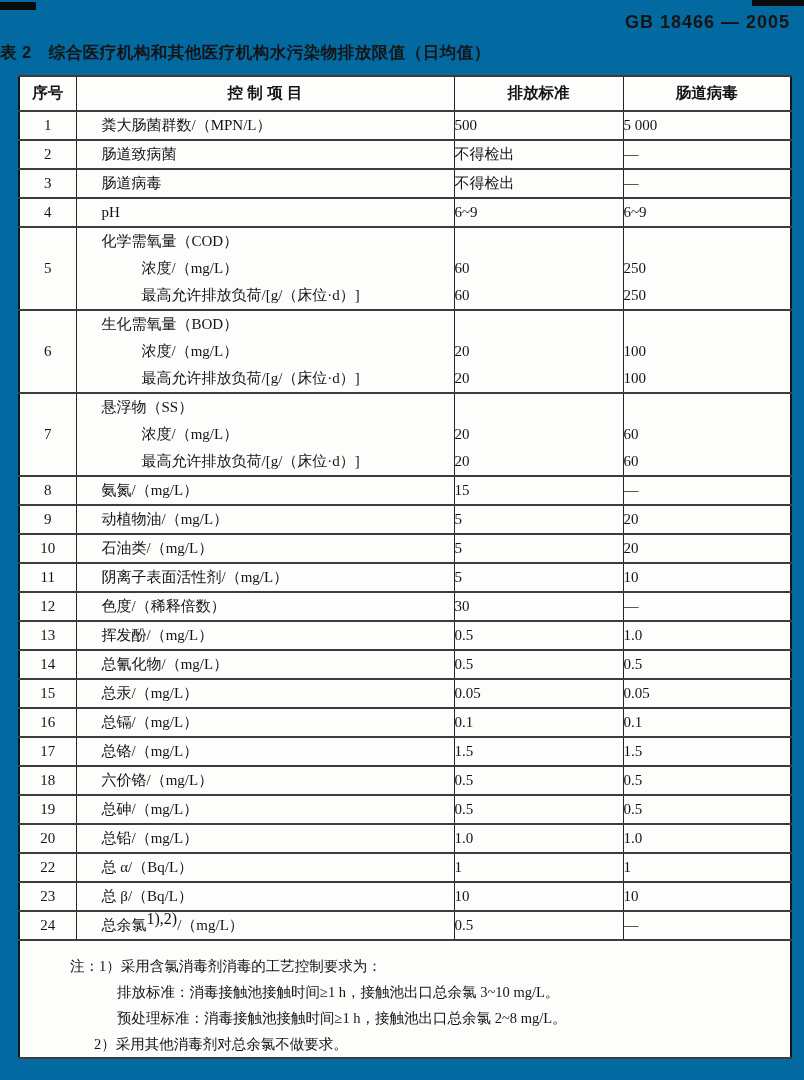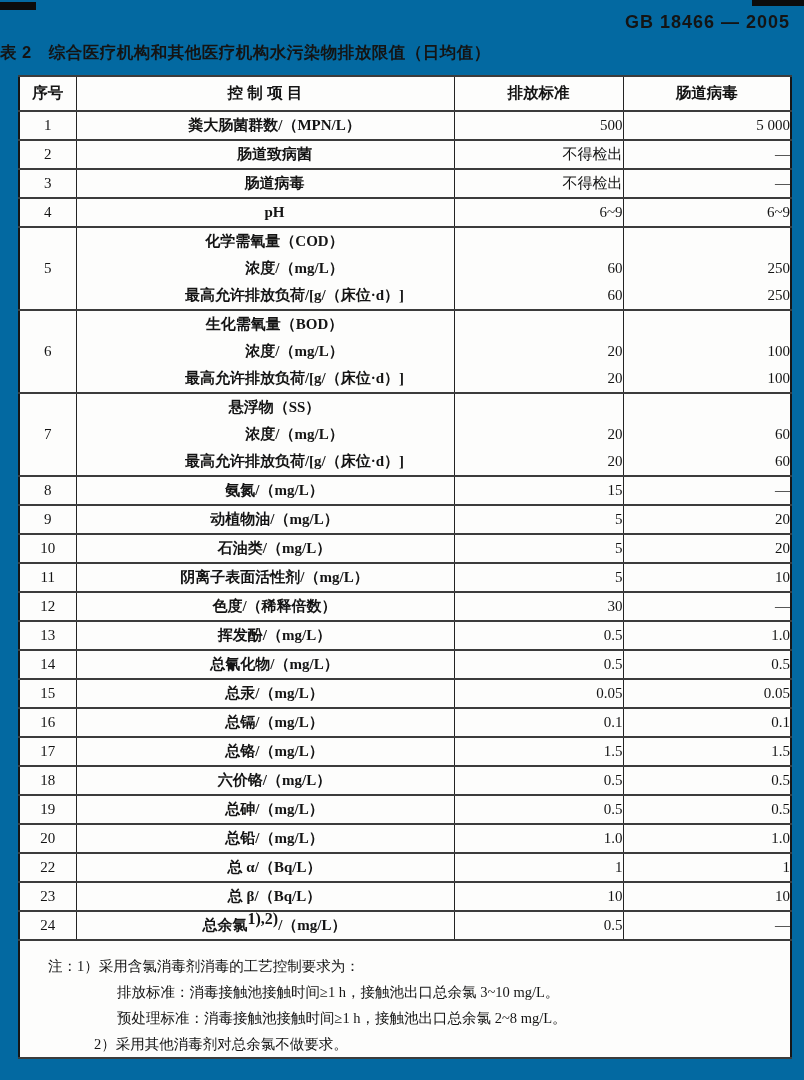--- a/index.html
+++ b/index.html
@@ -52,34 +52,34 @@
   .std-table th{
     height:33px;
     font-family:"Liberation Sans","DejaVu Sans",sans-serif;
     font-weight:bold;
     font-size:15.5px;
     text-align:center;
   }
   tr.std-row{height:29px;}
   tr.tall{height:81px;}
   td.no-cell{text-align:center;}
-  td.item-cell{text-align:center;padding-left:25px;padding-right:6px;font-weight:bold;}
-  td.value-cell{text-align:right;}
+  td.item-cell{text-align:left;padding-left:25px;padding-right:6px;}
+  td.value-cell{text-align:left;}
   .tall td{vertical-align:middle;}
   .tall .iline,.tall .vline{height:27px;line-height:27px;}
   .iline.ind{padding-left:40px;}
   sup{font-size:16px;line-height:0;}
   tr.notes-row td{height:108px;vertical-align:top;}
   .notes{
     padding-top:12px;
     font-size:14.5px;
     line-height:26px;
   }
   .note-line{white-space:nowrap;}
-  .ind-0{padding-left:28px;}
+  .ind-0{padding-left:50px;}
   .ind-1{padding-left:97px;}
   .ind-2{padding-left:74px;}
 </style>
 </head>
 <body>
 
 <div class="page">
 
   <div class="artifact artifact-tl"></div>
   <div class="artifact artifact-tr"></div>

